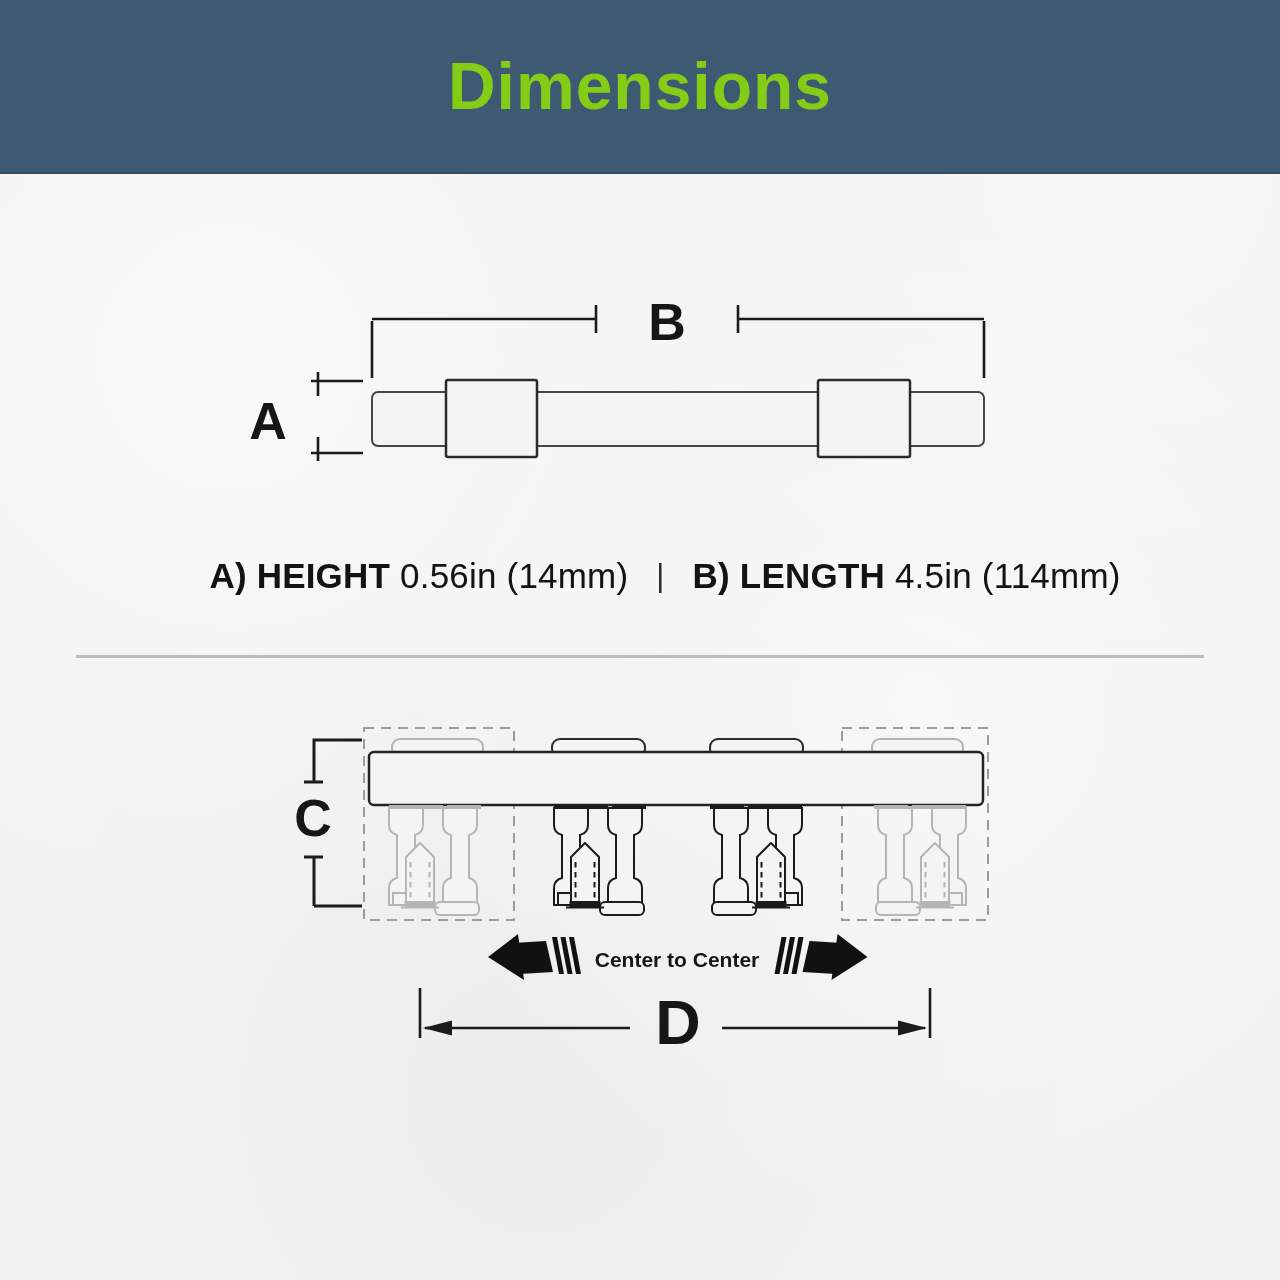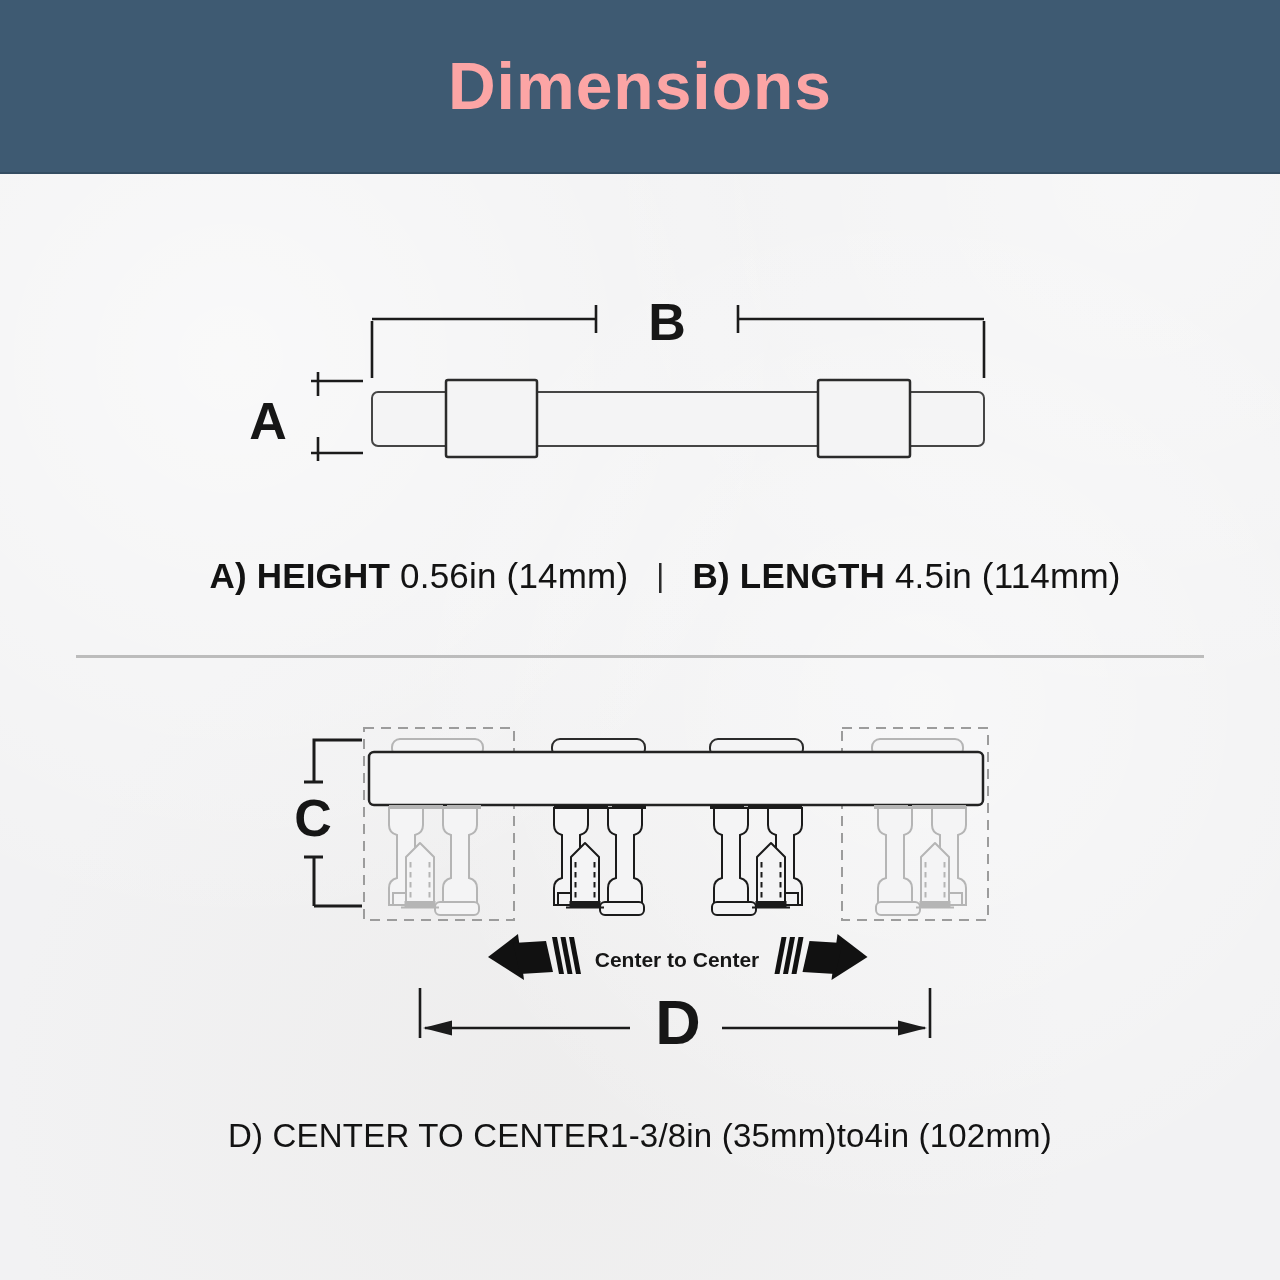--- a/index.html
+++ b/index.html
@@ -12,21 +12,21 @@
       radial-gradient(circle at 72% 55%, rgba(255,255,255,.45), transparent 46%),
       radial-gradient(circle at 42% 86%, rgba(230,228,226,.35), transparent 40%),
       radial-gradient(circle at 88% 14%, rgba(255,255,255,.4), transparent 35%);
   }
   .header{
     position:absolute;left:0;top:0;width:1280px;height:172px;
     background:#3e5a72;border-bottom:2px solid #344d62;
     display:flex;align-items:center;justify-content:center;
   }
   .header h1{
-    margin:0;color:#fca5a5;font-size:66px;font-weight:700;letter-spacing:1px;
+    margin:0;color:#84cc16;font-size:66px;font-weight:700;letter-spacing:1px;
   }
   .svg-abs{position:absolute;}
   svg text{font-family:"Liberation Sans",sans-serif;fill:#161616;}
   .dim-letter{font-size:52px;font-weight:700;}
   .dim-letter-big{font-size:63px;font-weight:700;}
   .ctc-label{font-size:21px;font-weight:700;}
   .spec-line{
     position:absolute;left:0;width:1280px;text-align:center;
     color:#131313;font-size:35px;letter-spacing:.2px;white-space:nowrap;padding-left:25px;
   }
@@ -128,16 +128,13 @@
   </g>
   <text class="ctc-label" x="677" y="967" text-anchor="middle">Center to Center</text>
 
   <path d="M420,988 V1038 M930,988 V1038 M425,1028 H630 M722,1028 H925" fill="none" stroke="#1b1b1b" stroke-width="2.6"></path>
   <polygon points="423,1028 452,1020.5 452,1035.5" fill="#1b1b1b"></polygon>
   <polygon points="927,1028 898,1020.5 898,1035.5" fill="#1b1b1b"></polygon>
   <text class="dim-letter-big" x="678" y="1044" text-anchor="middle">D</text>
 </svg>
 
 <div class="spec-block">
-  <div>
-    <span class="b">D) CENTER TO CENTER</span><span class="gap"></span><span class="r">1-3/8in (35mm)</span><span class="gap"></span><span class="b">to</span><span class="gap"></span><span class="r">4in (102mm)</span>
-  </div>
 </div>
 
 </body></html>

